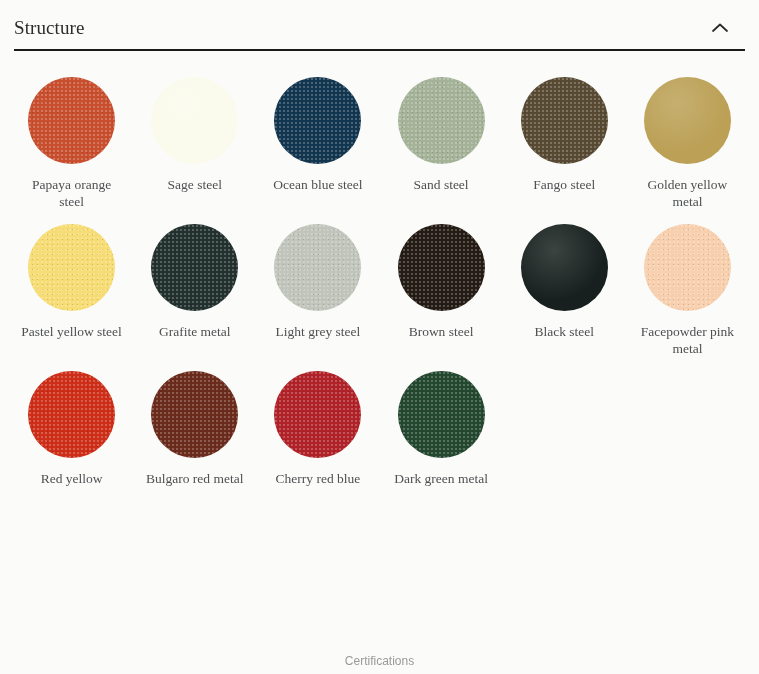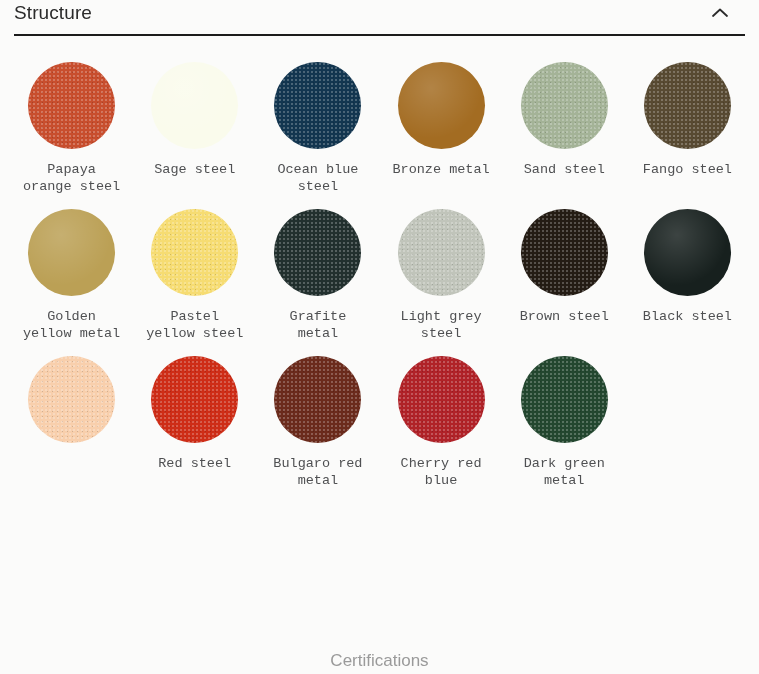--- a/index.html
+++ b/index.html
@@ -19,26 +19,27 @@
     width: 759px;
     height: 674px;
     background: #fbfbfa;
     box-sizing: border-box;
   }
 
   
   .section-header {
     position: relative;
     margin: 0 14px;
-    padding: 1px 0 9px 0;
+    padding: 16px 0 9px 0;
     border-bottom: 2px solid #1b1b1b;
     display: flex;
     align-items: center;
     justify-content: space-between;
     cursor: pointer;
+    font-family: Liberation Serif, serif;
   }
   .section-title {
     font-size: 19px;
     font-weight: 400;
     color: #2b2b2b;
     letter-spacing: 0.1px;
     line-height: 24px;
   }
   .chevron {
     width: 22px;
@@ -98,33 +99,33 @@
     background: radial-gradient(circle at 38% 30%, rgba(255,255,255,0.16), rgba(255,255,255,0) 62%);
   }
 
   .swatch-label {
     margin-top: 12px;
     width: 104px;
     text-align: center;
     font-size: 13.5px;
     line-height: 17px;
     color: #4f5052;
-    font-family: Liberation Mono, monospace;
+    font-family: Liberation Serif, serif;
   }
 
   
   .next-section {
     position: absolute;
     left: 0;
     right: 0;
     bottom: 6px;
     text-align: center;
   }
   .next-section-label {
-    font-size: 17px;
+    font-size: 12px;
     color: #9a9a9a;
     line-height: 14px;
   }
 </style>
 </head>
 <body>
 
 <div class="page">
 
   <div class="section-header">
@@ -143,24 +144,20 @@
       </div>
       <div class="swatch-cell">
         <div class="swatch-circle sheen" style="background: rgb(250, 251, 236);"></div>
         <div class="swatch-label">Sage steel</div>
       </div>
       <div class="swatch-cell">
         <div class="swatch-circle grain" style="background: rgb(19, 54, 80);"></div>
         <div class="swatch-label">Ocean blue steel</div>
       </div>
       <div class="swatch-cell">
-        <div class="swatch-circle sheen" style="background: rgb(163, 108, 34);"></div>
-        <div class="swatch-label">Bronze metal</div>
-      </div>
-      <div class="swatch-cell">
         <div class="swatch-circle grain" style="background: rgb(164, 179, 151);"></div>
         <div class="swatch-label">Sand steel</div>
       </div>
       <div class="swatch-cell">
         <div class="swatch-circle grain" style="background: rgb(88, 74, 50);"></div>
         <div class="swatch-label">Fango steel</div>
       </div>
       <div class="swatch-cell">
         <div class="swatch-circle sheen" style="background: rgb(187, 160, 85);"></div>
         <div class="swatch-label">Golden yellow metal</div>
@@ -180,24 +177,25 @@
       <div class="swatch-cell">
         <div class="swatch-circle grain" style="background: rgb(36, 28, 20);"></div>
         <div class="swatch-label">Brown steel</div>
       </div>
       <div class="swatch-cell">
         <div class="swatch-circle sheen" style="background: rgb(23, 32, 30);"></div>
         <div class="swatch-label">Black steel</div>
       </div>
       <div class="swatch-cell">
         <div class="swatch-circle grain" style="background: rgb(248, 207, 172);"></div>
+        <div class="swatch-label">Facepowder pink metal</div>
       </div>
       <div class="swatch-cell">
         <div class="swatch-circle grain" style="background: rgb(206, 45, 23);"></div>
-        <div class="swatch-label">Red steel</div>
+        <div class="swatch-label">Red yellow</div>
       </div>
       <div class="swatch-cell">
         <div class="swatch-circle grain" style="background: rgb(107, 43, 28);"></div>
         <div class="swatch-label">Bulgaro red metal</div>
       </div>
       <div class="swatch-cell">
         <div class="swatch-circle grain" style="background: rgb(176, 34, 40);"></div>
         <div class="swatch-label">Cherry red blue</div>
       </div>
       <div class="swatch-cell">

